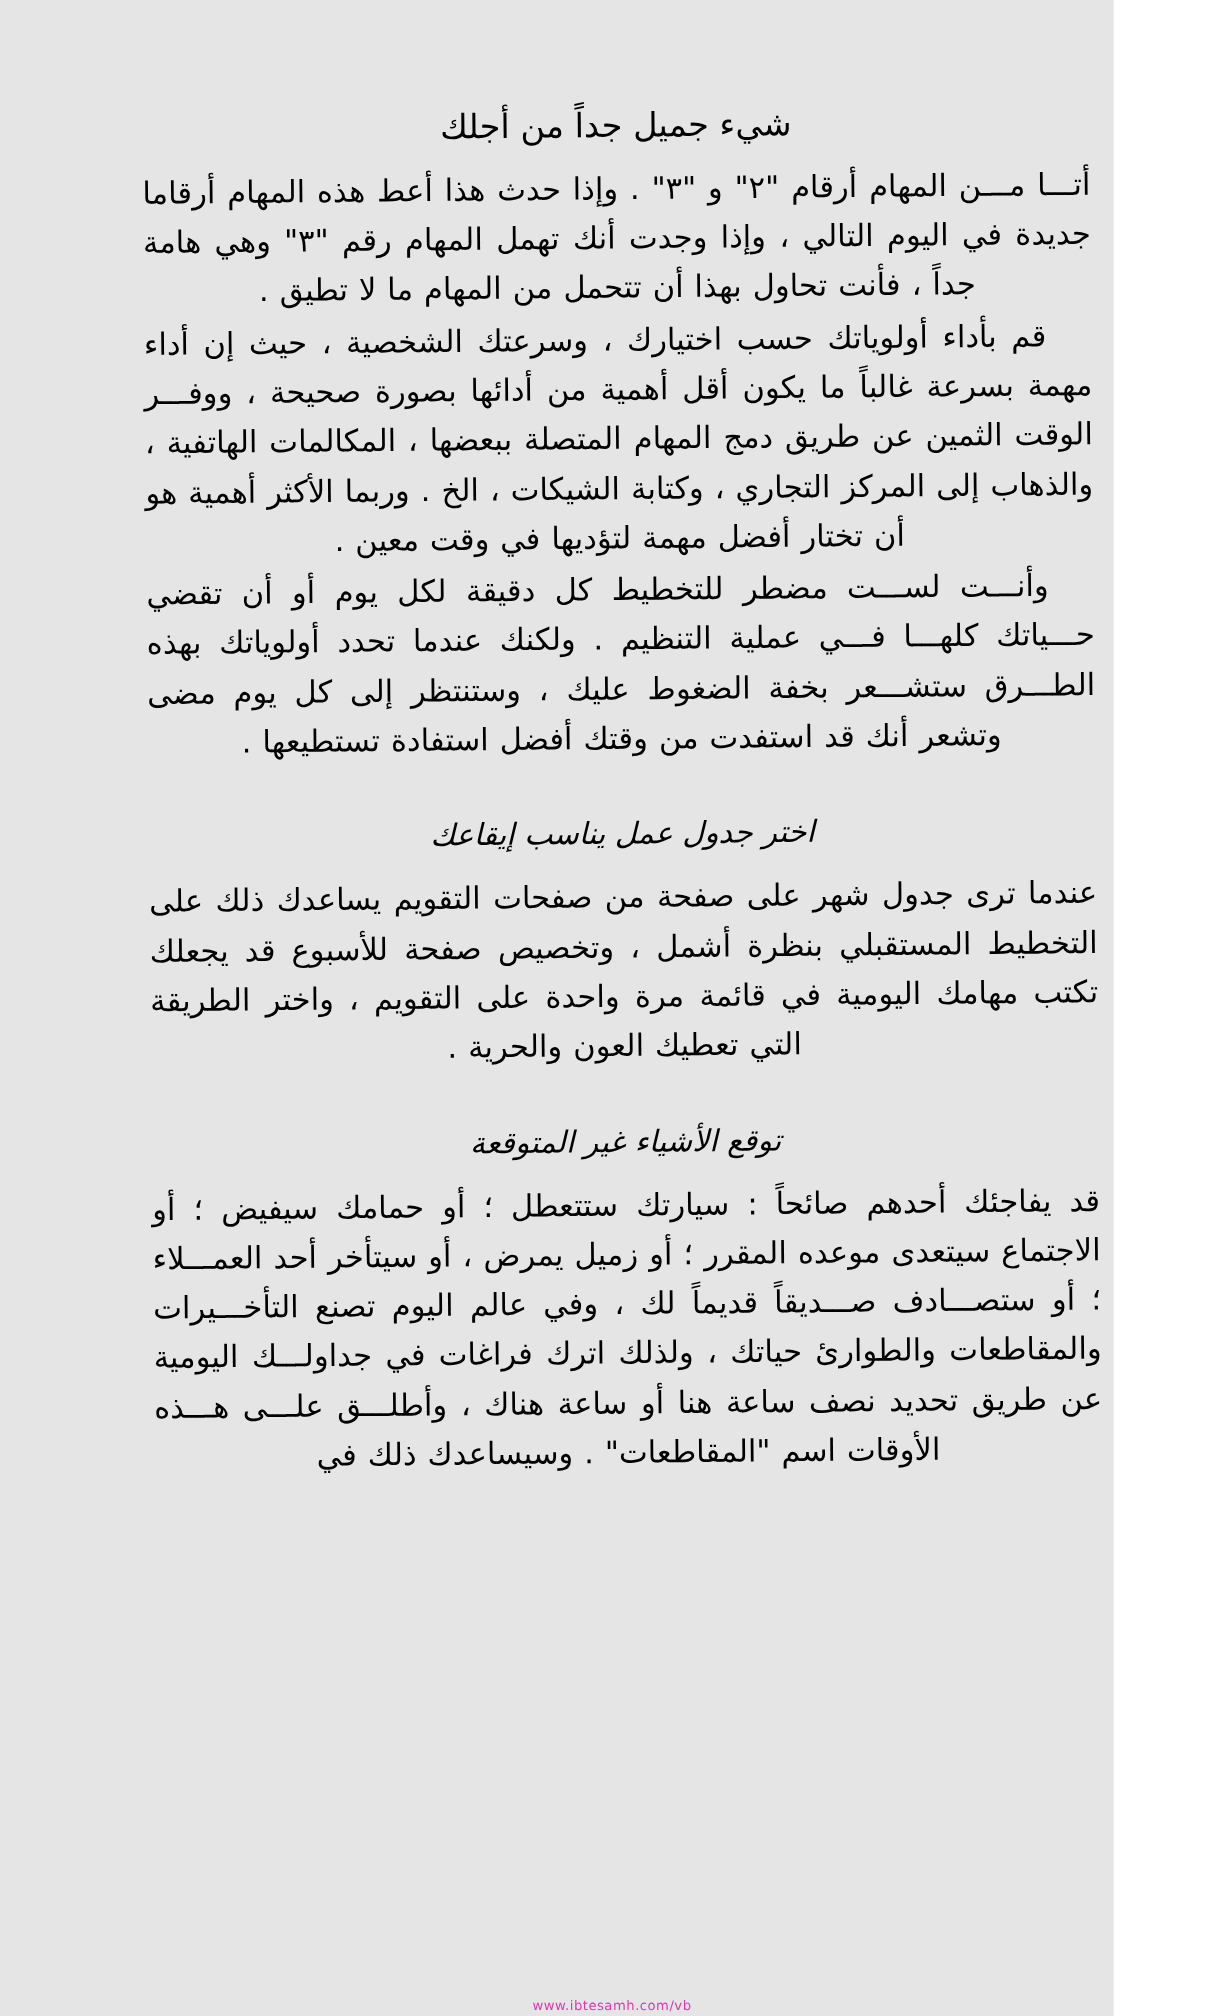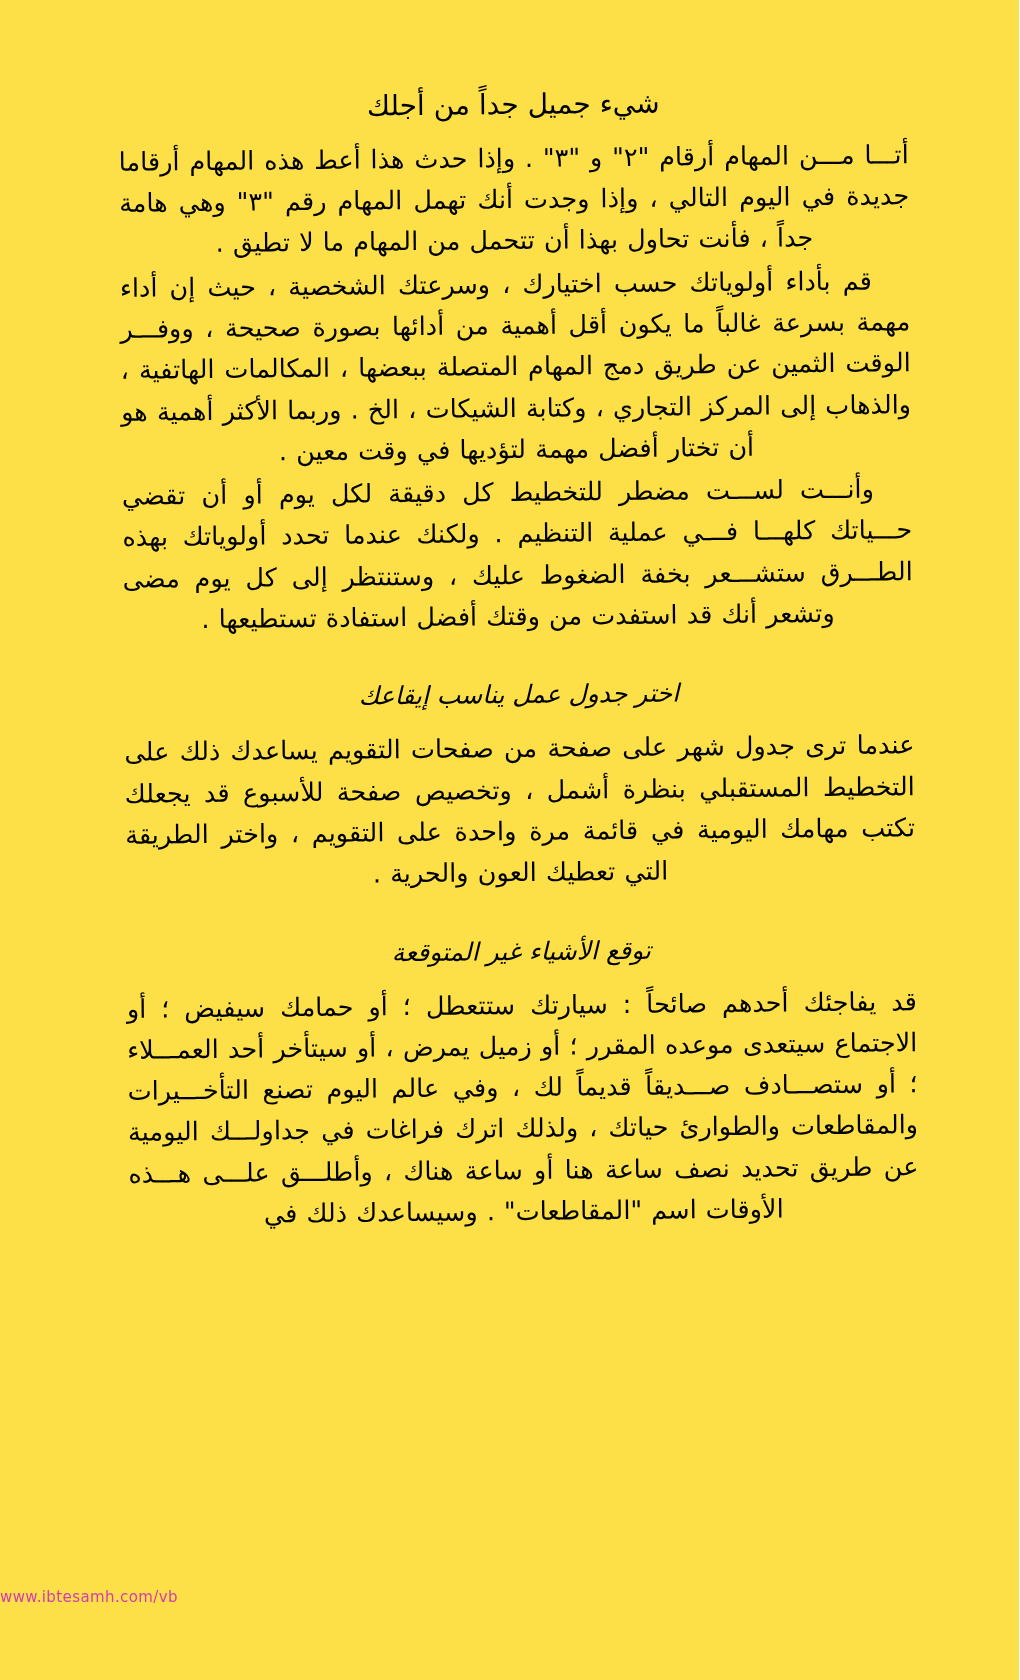--- a/index.html
+++ b/index.html
@@ -11,23 +11,23 @@
     width: 1020px;
     height: 1680px;
     font-family: "DejaVu Sans", sans-serif;
     color: #000000;
     overflow: hidden;
     position: relative;
   }
 
   .page {
     position: relative;
-    width: 1019px;
+    width: 928px;
     height: 1680px;
-    background: #fde047;
+    background: #e5e5e5;
     box-sizing: border-box;
   }
 
   .content {
     position: absolute;
     top: 86px;
     left: 118px;
     width: 790px;
     direction: rtl;
     text-align: justify;
@@ -77,24 +77,25 @@
     left: 0;
     width: 1020px;
     text-align: center;
     font-size: 25px;
     direction: rtl;
     letter-spacing: 2px;
   }
 
   .footer-url {
     position: absolute;
-    top: 1588px;
+    top: 1665px;
     left: 0;
     width: 1020px;
-    font-size: 15px;
+    text-align: center;
+    font-size: 11px;
     font-family: "DejaVu Sans", sans-serif;
     letter-spacing: 0.4px;
   }
 </style>
 </head>
 <body style="background: rgb(255, 255, 255); color: rgb(0, 0, 0);">
 
 <div class="page">
 
   <div class="content">

